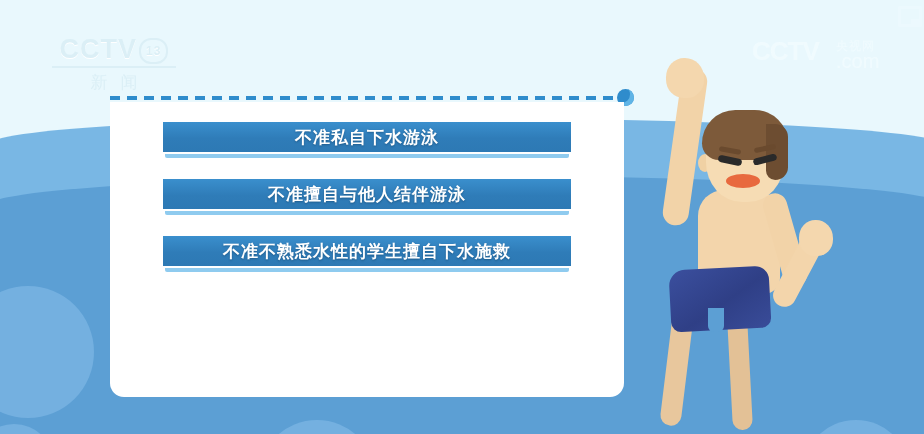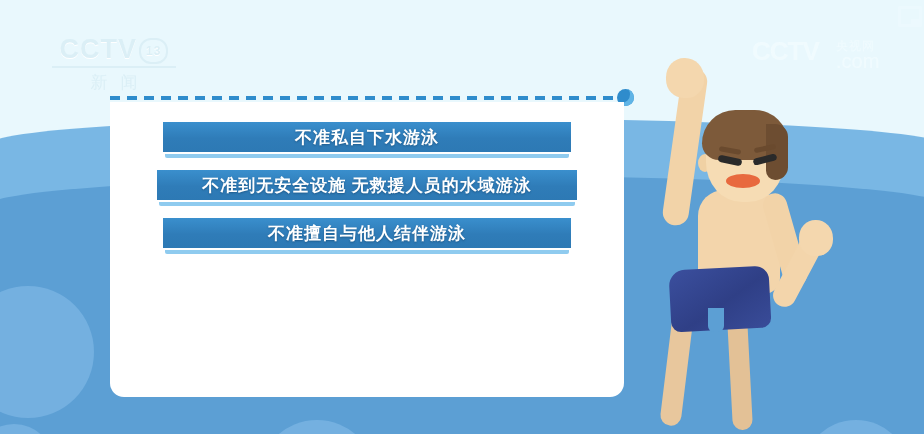--- a/index.html
+++ b/index.html
@@ -180,21 +180,21 @@
   
   .rules {
     position: absolute;
     left: 110px;
     top: 120px;
     width: 514px;
   }
   .rule-row {
     position: relative;
     height: 34px;
-    margin-bottom: 14px;
+    margin-bottom: 23px;
   }
   
   .rule-row .frame {
     position: absolute;
     left: 4px;
     top: 4px;
     right: 4px;
     bottom: -4px;
     background: #8fcbef;
     border-radius: 2px;
@@ -394,34 +394,34 @@
 
     <div class="rule-row w-std">
       <div class="frame"></div>
       <div class="bar">
         <span class="bar-label">不准私自下水游泳</span>
       </div>
     </div>
 
 
 
-    <div class="rule-row w-wide">
-      <div class="frame"></div>
-      <div class="bar">
-        <span class="bar-label">不准到无安全设施 无救援人员的水域游泳</span>
-      </div>
-    </div>
 
     <div class="rule-row w-std">
       <div class="frame"></div>
       <div class="bar">
         <span class="bar-label">不准擅自与他人结伴游泳</span>
       </div>
     </div>
 
+    <div class="rule-row w-std">
+      <div class="frame"></div>
+      <div class="bar">
+        <span class="bar-label">不准不熟悉水性的学生擅自下水施救</span>
+      </div>
+    </div>
 
   </div>
 
   <div class="boy">
     <div class="part arm-up"></div>
     <div class="part fist-up"></div>
     <div class="part torso"></div>
     <div class="part arm-right-upper"></div>
     <div class="part arm-right-lower"></div>
     <div class="part fist-right"></div>

